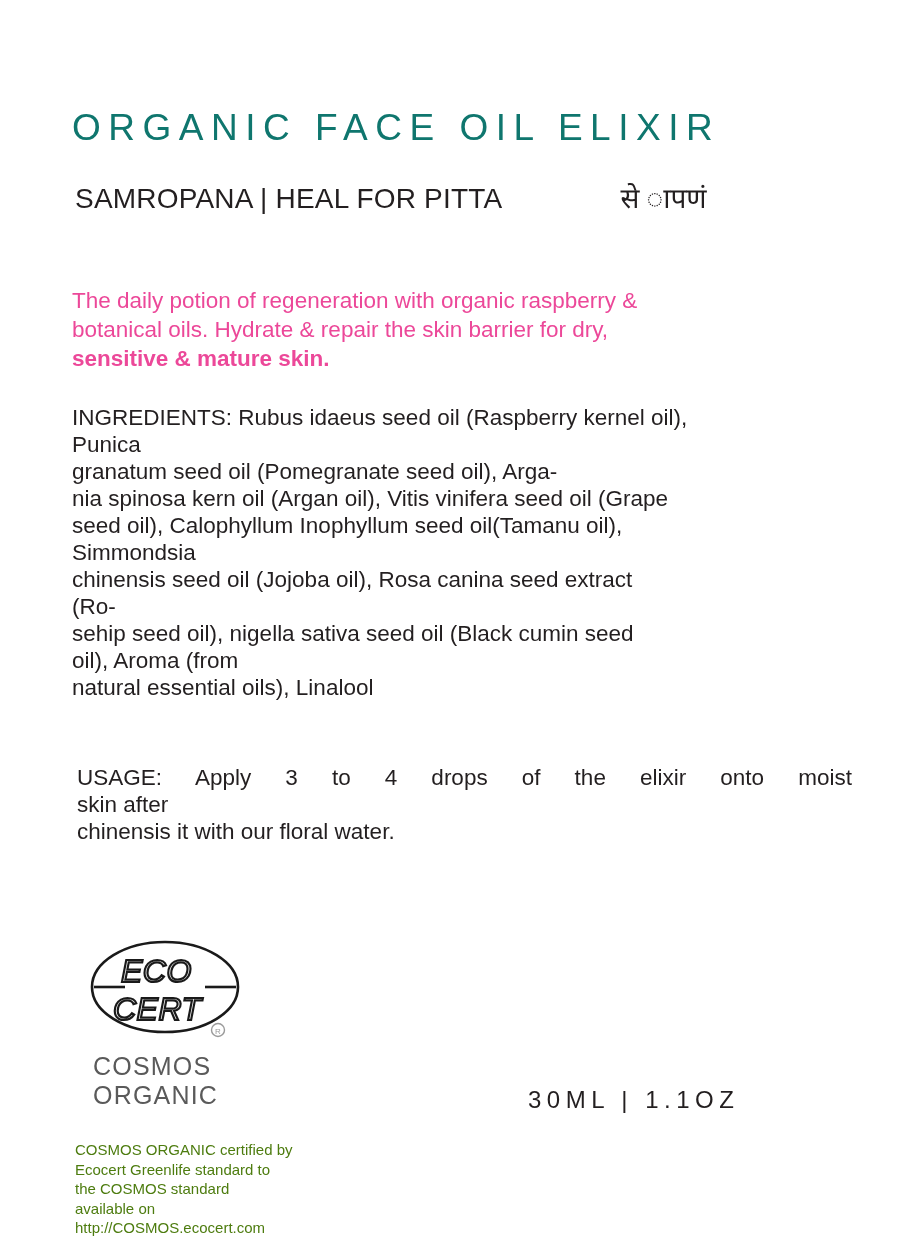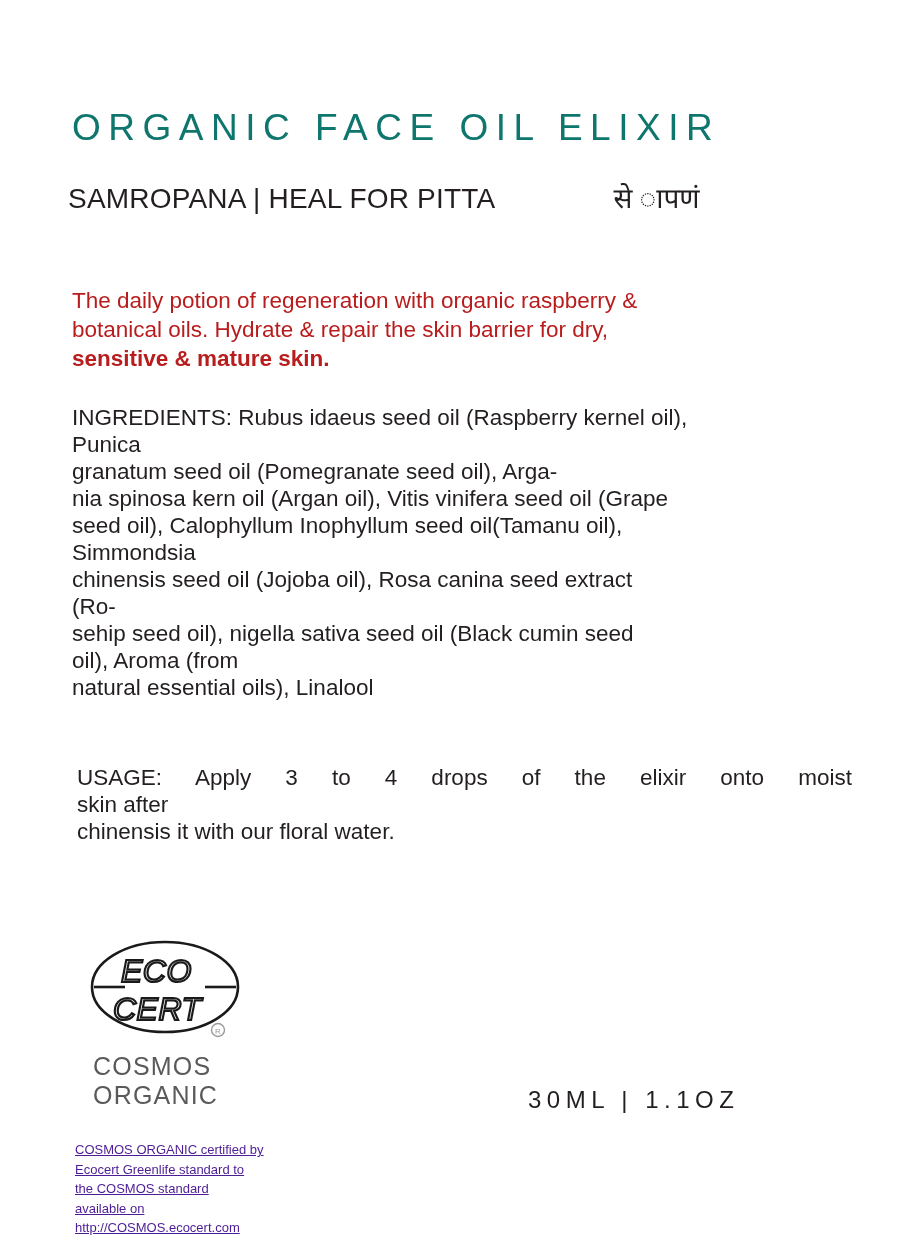--- a/index.html
+++ b/index.html
@@ -35,21 +35,21 @@
     font-size:37px;
     font-weight:400;
     letter-spacing:7.5px;
     line-height:48px;
     color:#0f766e;
     white-space:nowrap;
   }
 
   .subtitle-row {
     position:absolute;
-    left:68px;
+    left:75px;
     top:182px;
     width:790px;
     height:40px;
     display:flex;
     align-items:baseline;
   }
   .subtitle-latin {
     font-size:28px;
     font-weight:400;
     letter-spacing:0.2px;
@@ -69,21 +69,21 @@
 
   
   .description {
     position:absolute;
     left:72px;
     top:286px;
     width:778px;
     font-size:22.5px;
     line-height:29px;
     text-align:justify;
-    color:#b91c1c;
+    color:#ec4899;
   }
   .description p { text-align:justify; }
   .description p:last-child { text-align:left;font-weight:bold; }
 
   .ingredients {
     position:absolute;
     left:72px;
     top:404px;
     width:790px;
     font-size:22.5px;
@@ -128,24 +128,23 @@
     font-weight:400;
   }
   .cosmos-words span { display:block; }
 
   
   .fineprint {
     position:absolute;
     left:75px;
     top:1140px;
     width:300px;
-    font-size:13px;
+    font-size:15px;
     line-height:19.5px;
-    color:#4c1d95;
-    text-decoration:underline;
+    color:#4d7c0f;
   }
   .fineprint span { display:block; white-space:nowrap; }
 
   
   .volume {
     position:absolute;
     left:528px;
     top:1078px;
     width:330px;
     font-size:24px;

